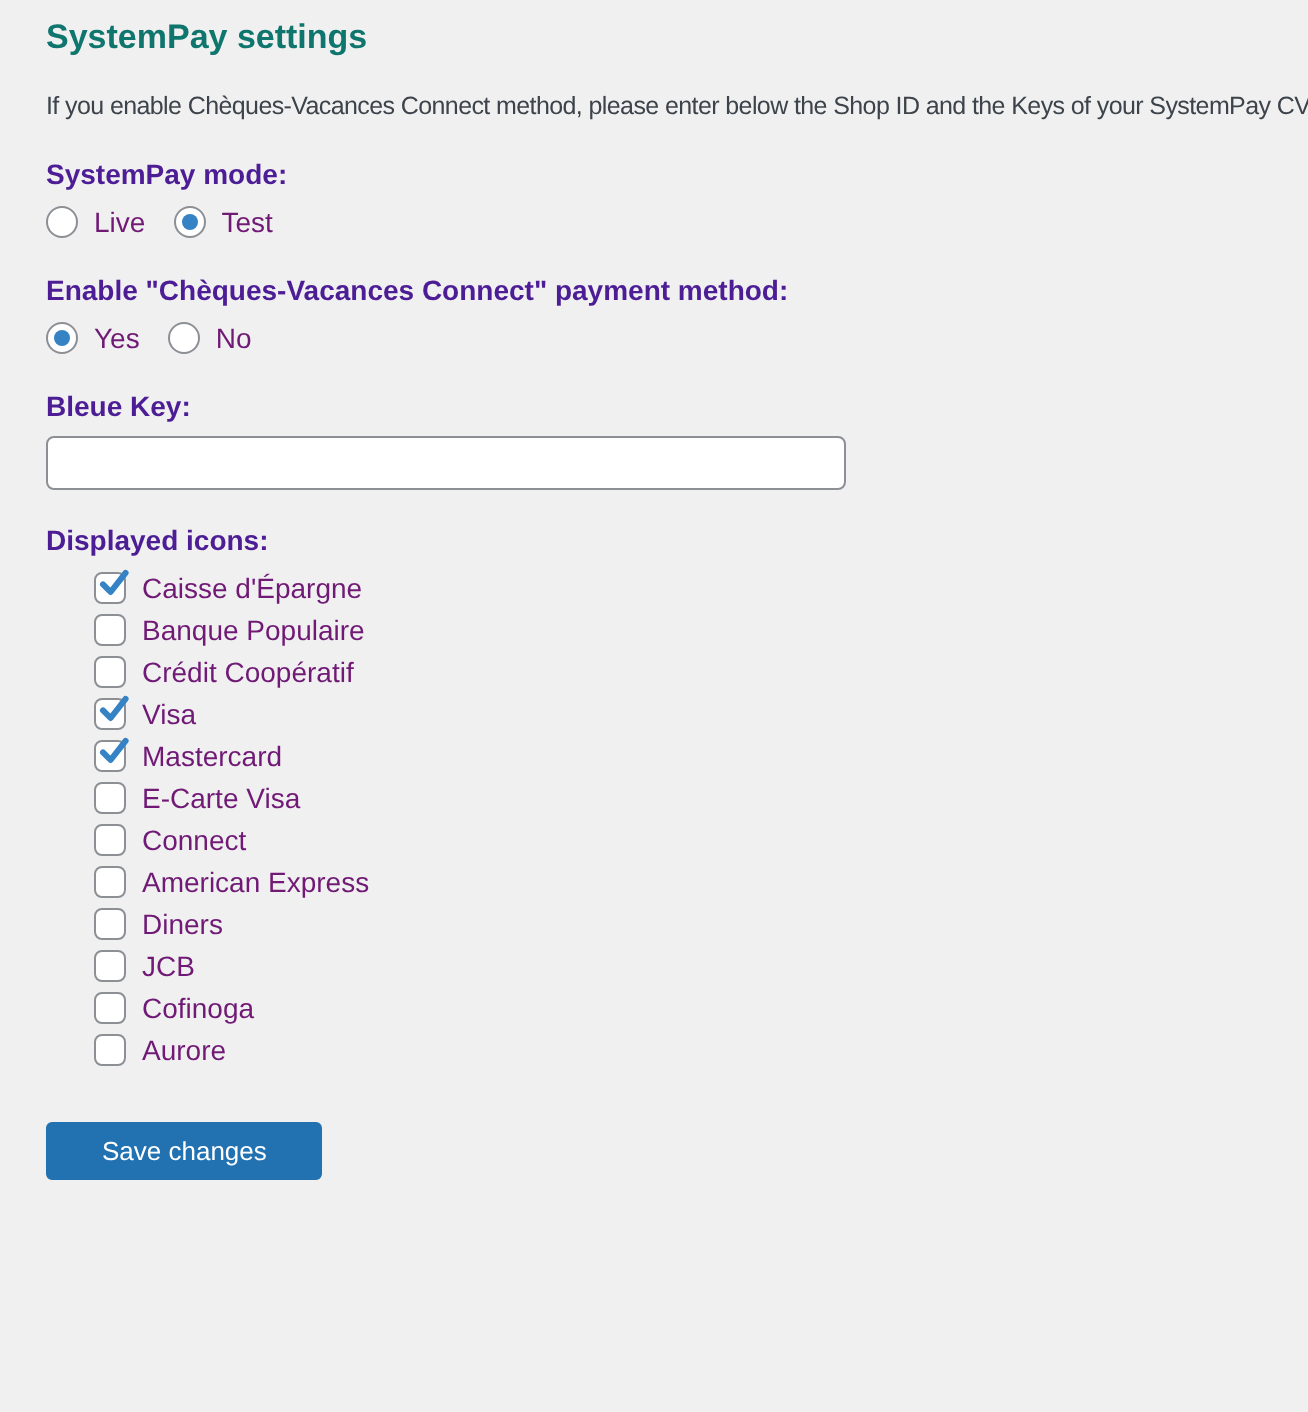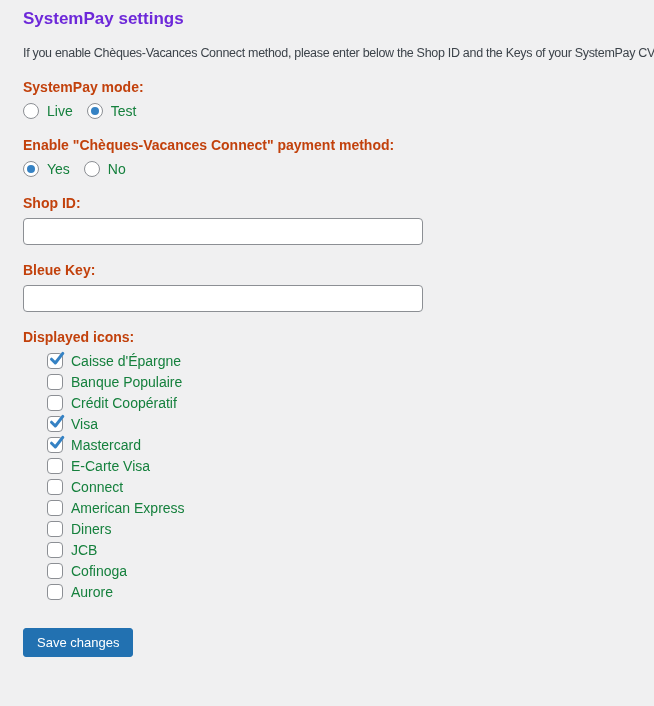--- a/index.html
+++ b/index.html
@@ -7,30 +7,30 @@
     width:654px; height:706px;
     background:#f0f0f1;
     font-family:"Liberation Sans", sans-serif;
     color:#3c434a;
     overflow:hidden;
   }
   .page { padding:9px 8px 0 23px; }
 
   .page-title {
     font-size:17px; line-height:20px; font-weight:700;
-    color:#6d28d9; margin:0 0 16px 0;
+    color:#0f766e; margin:0 0 16px 0;
   }
   .page-desc {
     font-size:12.5px; line-height:17px; color:#3c434a;
     margin:0 0 17px 0; white-space:nowrap; letter-spacing:-0.3px;
   }
 
   .section { margin-bottom:17px; }
   .field-label {
-    font-size:14px; font-weight:700; color:#c2410c;
+    font-size:14px; font-weight:700; color:#4c1d95;
     line-height:17px; margin-bottom:6px;
   }
 
   .radio-row { display:flex; align-items:center; }
   .radio-item {
     display:inline-flex; align-items:center;
     margin-right:14px; cursor:pointer; height:18px;
   }
   .radio {
     width:16px; height:16px; box-sizing:border-box;
@@ -57,27 +57,27 @@
     height:18px; margin-bottom:3px; cursor:pointer;padding-left:24px;
   }
   .checkbox {
     width:16px; height:16px; box-sizing:border-box;
     border:1px solid #8c8f94; border-radius:4px;
     background:#fff; margin-right:8px; position:relative;
     flex:0 0 16px;
   }
   .checkbox svg { position:absolute; left:0; top:-4px; }
 
-  .opt-label { font-size:14px; line-height:18px; color:#15803d; }
+  .opt-label { font-size:14px; line-height:18px; color:#701a75; }
 
   .save-btn {
     margin-top:10px;
     background:#2271b1; border:1px solid #2271b1;
     color:#ffffff; font-family:inherit; font-size:13px;
-    line-height:1; padding:7px 13px; border-radius:3px;
+    line-height:1; padding:7px 27px; border-radius:3px;
     cursor:pointer;
   }
 </style>
 </head>
 <body>
 
 <div class="page">
 
   <h1 class="page-title">SystemPay settings</h1>
 
@@ -104,24 +104,20 @@
           <span class="radio checked"></span>
           <span class="opt-label">Yes</span>
         </label>
         <label class="radio-item">
           <span class="radio"></span>
           <span class="opt-label">No</span>
         </label>
       </div>
   </div>
 
-  <div class="section">
-    <div class="field-label">Shop ID:</div>
-    <input type="text" class="text-input" value="" style="">
-  </div>
 
   <div class="section">
     <div class="field-label">Bleue Key:</div>
     <input type="text" class="text-input" value="" style="">
   </div>
 
   <div class="section">
     <div class="field-label">Displayed icons:</div>
     <div id="icons-list">
         <label class="checkbox-item">

